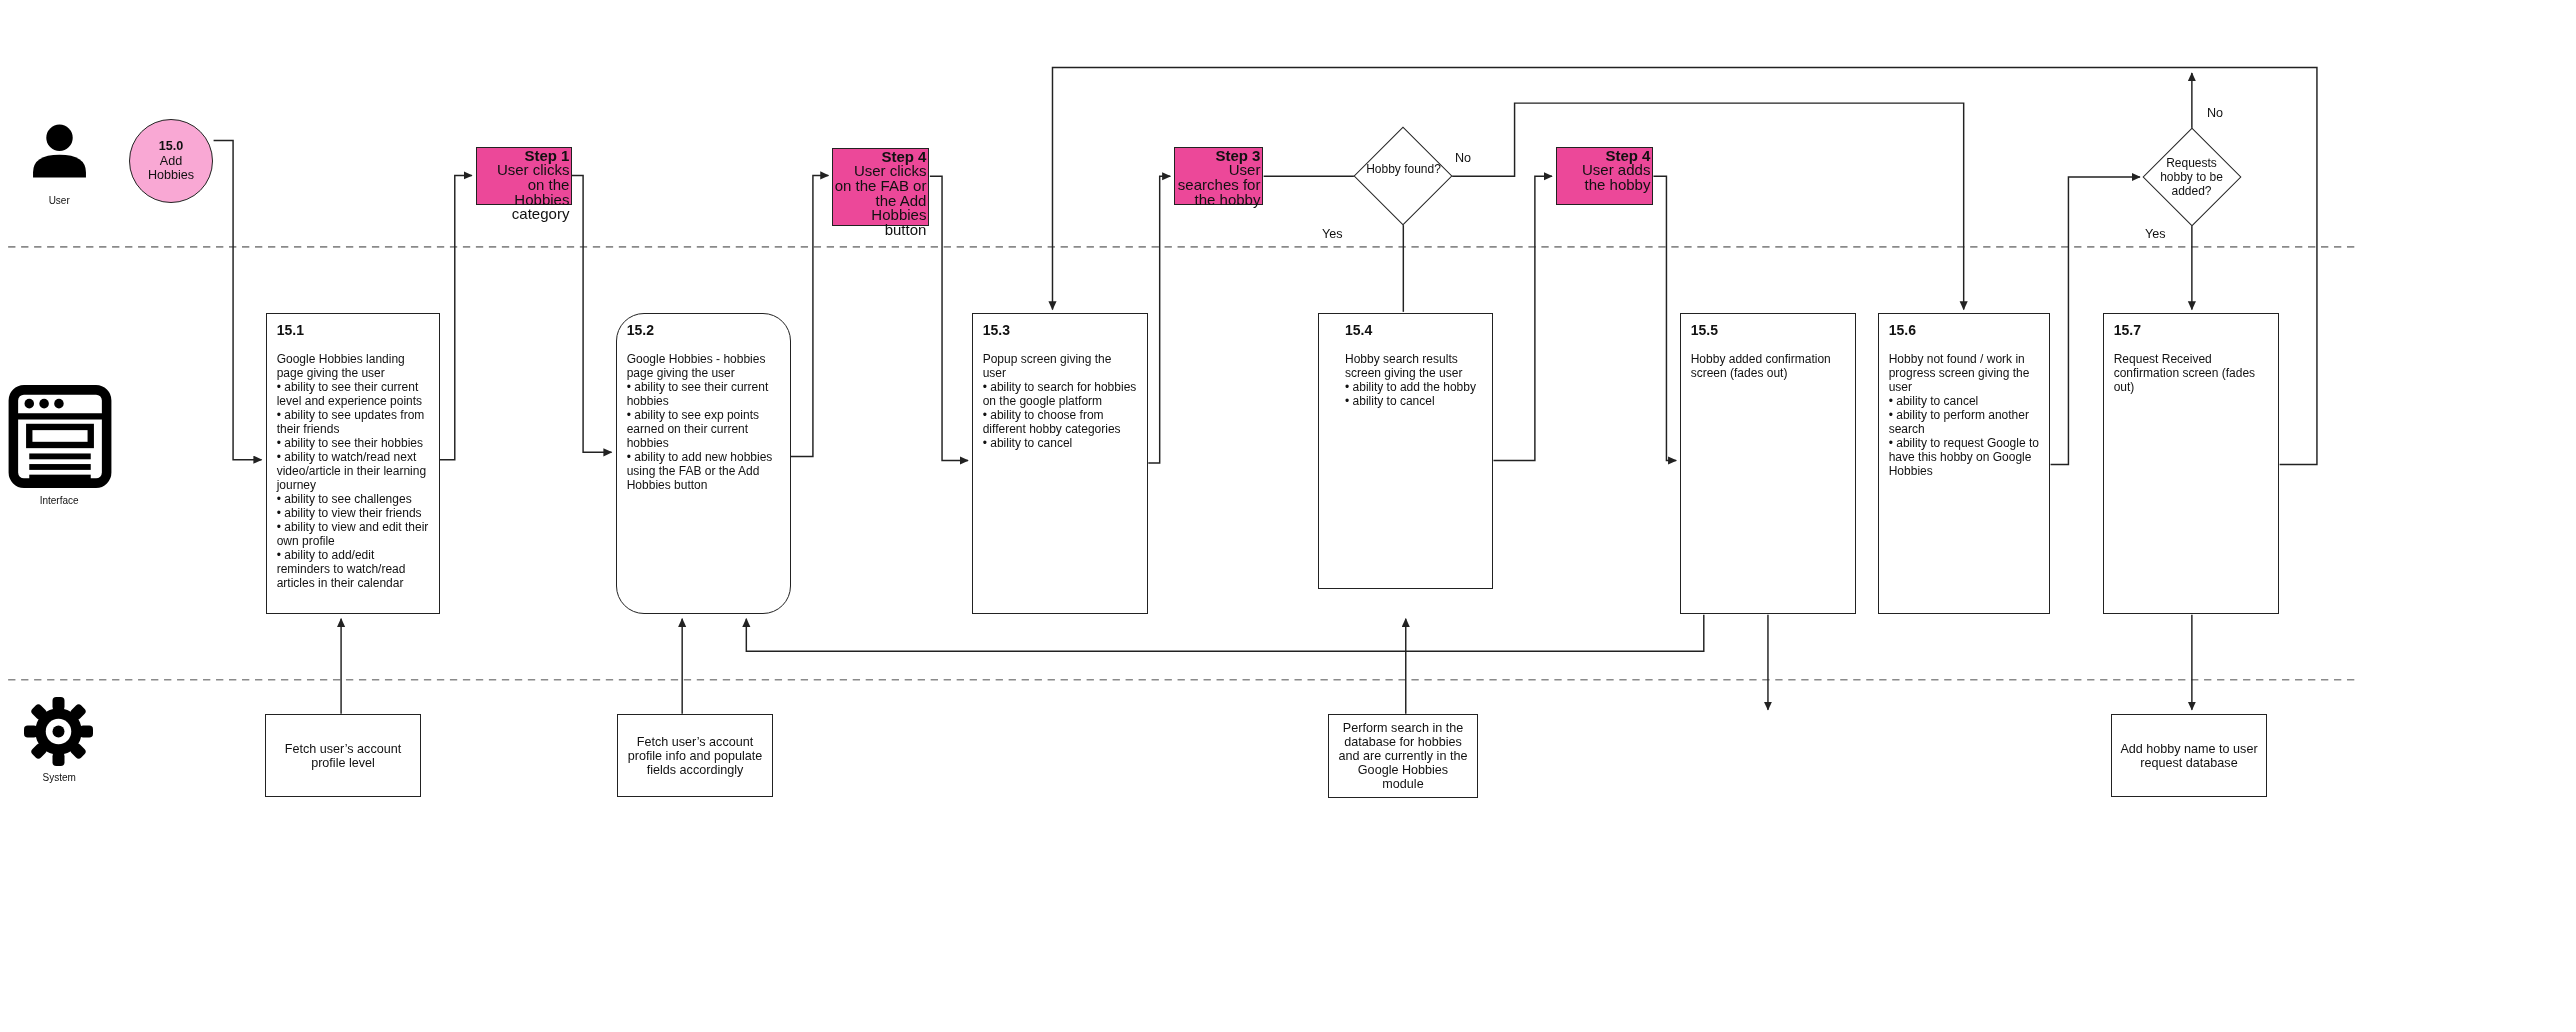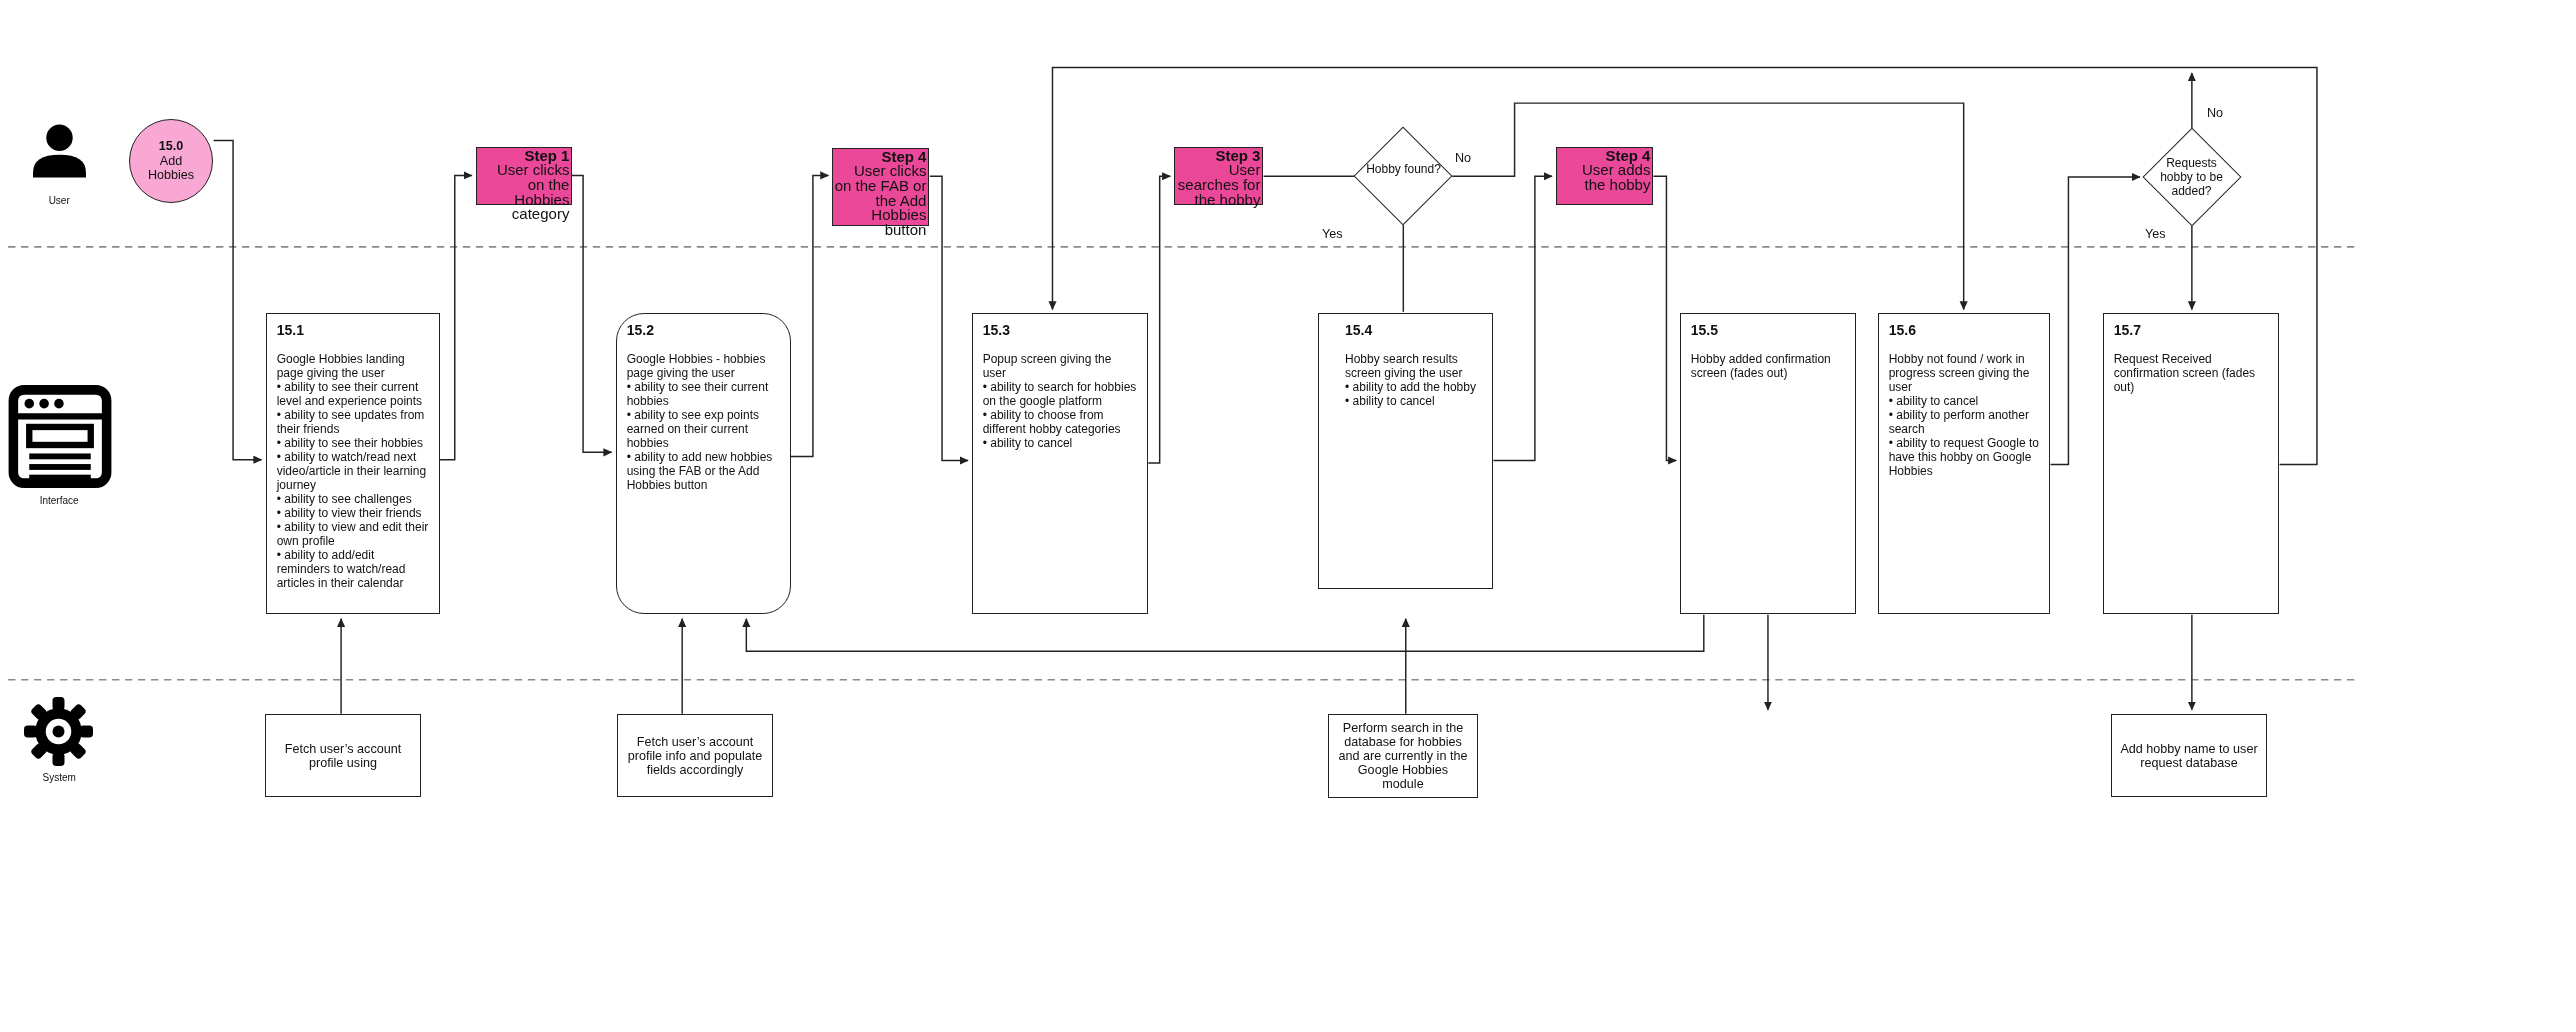--- a/index.html
+++ b/index.html
@@ -184,21 +184,21 @@
 • ability to cancel
 • ability to perform another search
 • ability to request Google to have this hobby on Google Hobbies</div>
   </div>
   <div class="abs screen" style="left:2103px;top:313px;width:176px;height:301px;">
     <div class="screen-id">15.7</div>
     <div class="screen-text">Request Received confirmation screen (fades out)</div>
   </div>
 
   <div class="abs sysbox" style="left:265px;top:714px;width:156px;height:83px;">
-    <div>Fetch user’s account profile using</div>
+    <div>Fetch user’s account profile level</div>
   </div>
   <div class="abs sysbox" style="left:617px;top:714px;width:156px;height:83px;">
     <div>Fetch user’s account profile info and populate fields accordingly</div>
   </div>
   <div class="abs sysbox" style="left:1328px;top:714px;width:150px;height:84px;">
     <div>Perform search in the database for hobbies and are currently in the Google Hobbies module</div>
   </div>
   <div class="abs sysbox" style="left:2111px;top:714px;width:156px;height:83px;">
     <div>Add hobby name to user request database</div>
   </div>

